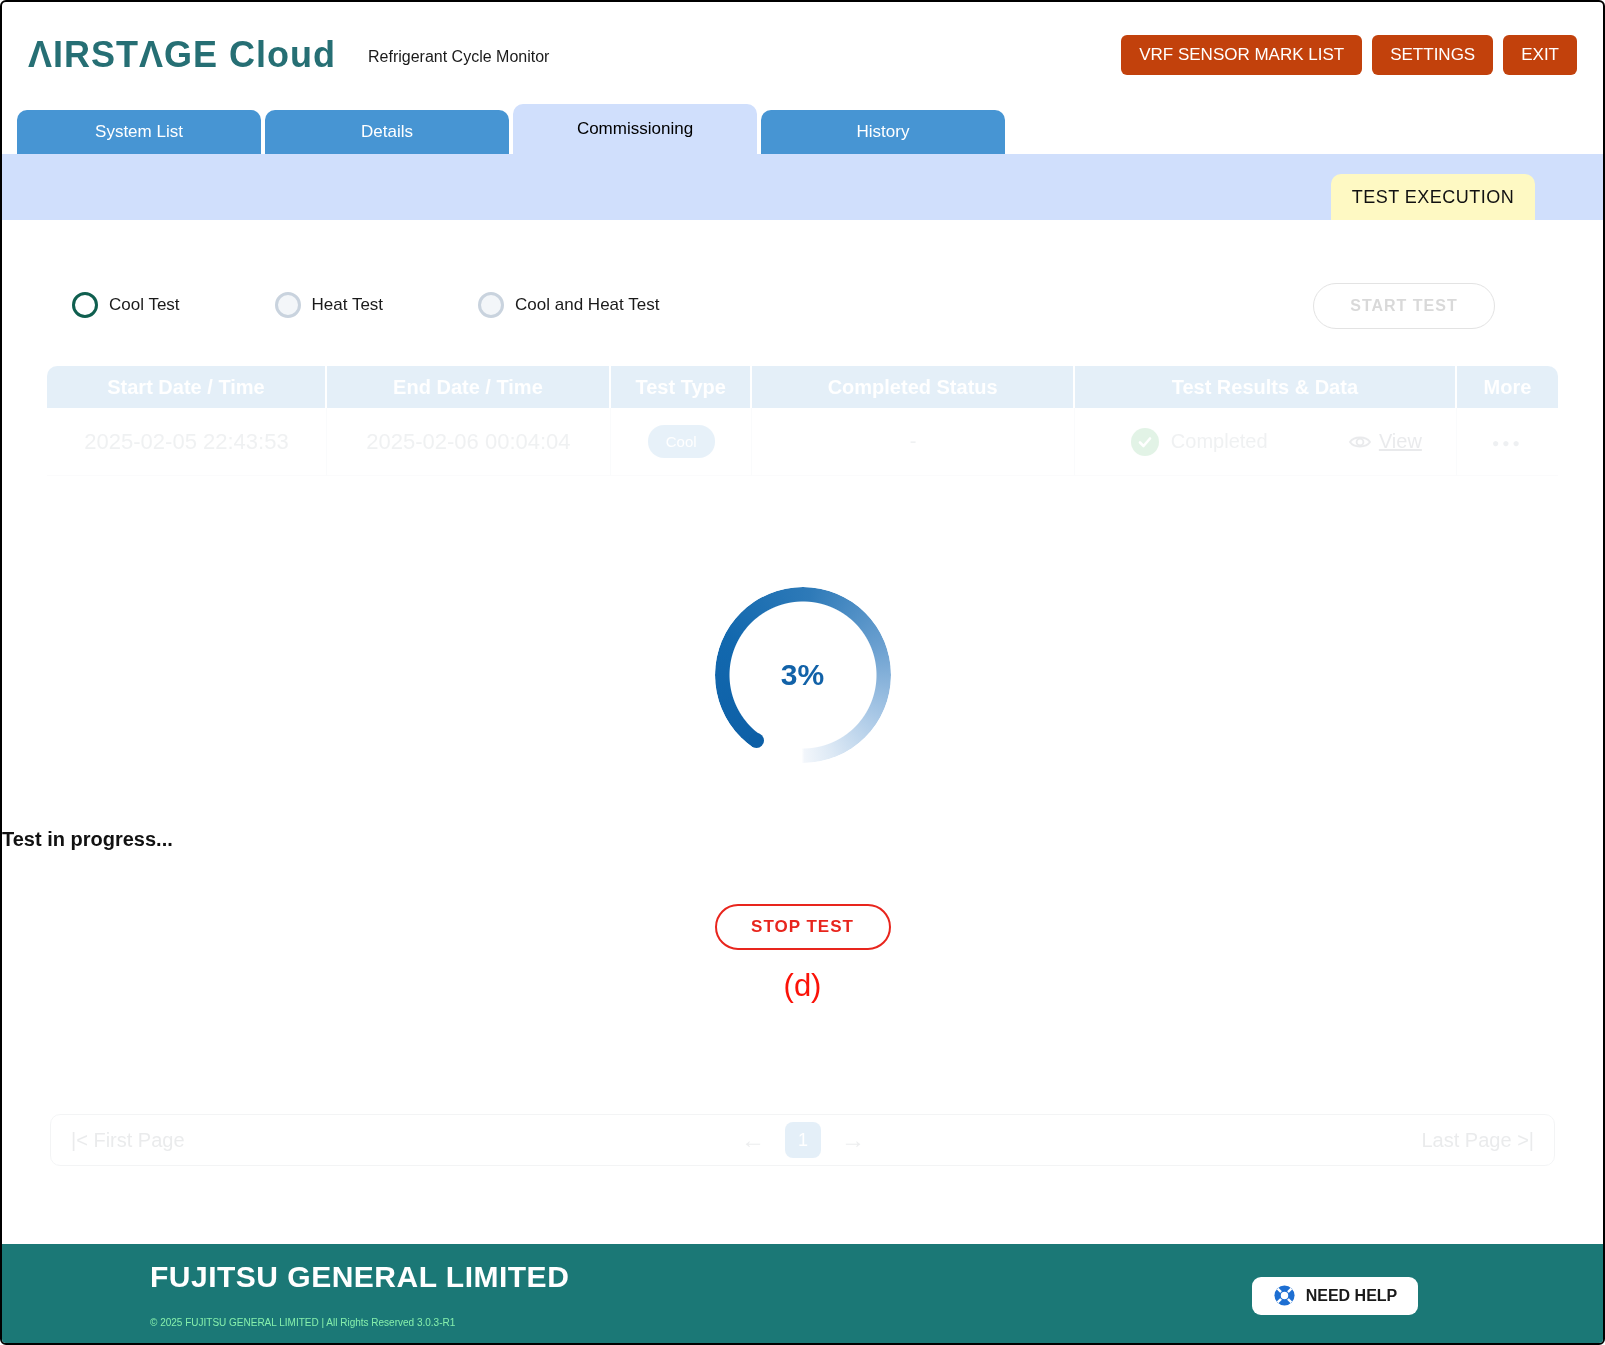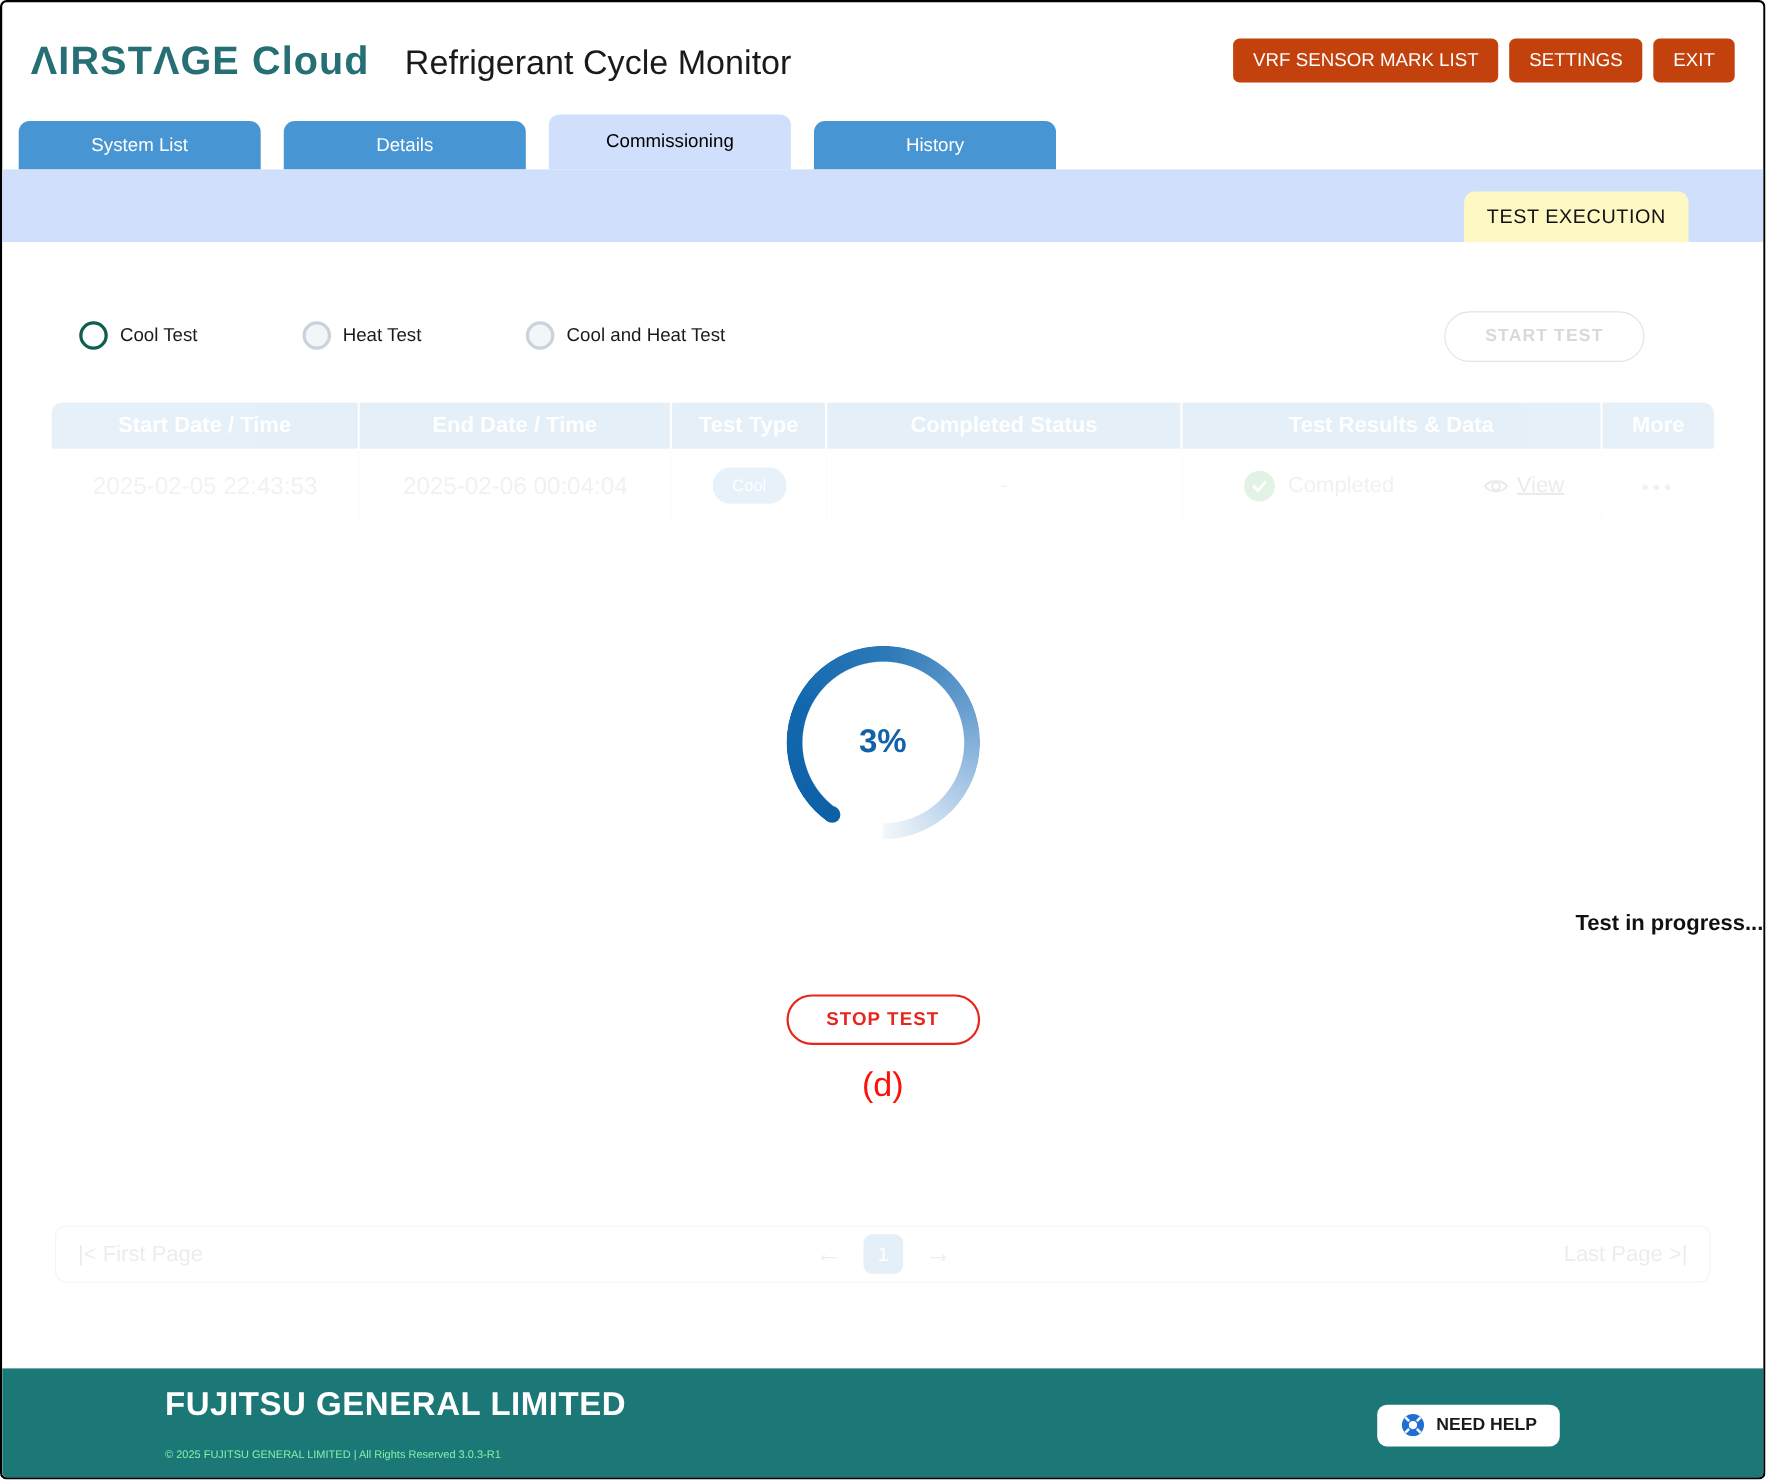--- a/index.html
+++ b/index.html
@@ -3,28 +3,28 @@
 <meta charset="utf-8">
 <style>
   * { margin:0; padding:0; box-sizing:border-box; }
   html,body { background:#fff; }
   body { font-family:"Liberation Sans", sans-serif; width:1605px; height:1345px; }
   .page { width:1605px; height:1345px; border:2px solid #000; border-radius:6px; overflow:hidden; background:#fff; position:relative; }
 
   
   .topbar { height:105px; display:flex; align-items:center; padding:0 26px; }
   .logo { font-size:36px; font-weight:bold; color:#266f74; letter-spacing:1px; }
-  .app-title { font-size:31px; color:#1a1a1a; margin-left:32px; margin-top:4px; }
+  .app-title { font-size:16px; color:#1a1a1a; margin-left:32px; margin-top:4px; }
   .topbar .spacer { flex:1; }
   .top-btn { background:#c2410c; color:#fff; border:none; border-radius:6px; font-size:17px;
              padding:10px 18px; margin-left:10px; cursor:pointer; font-family:inherit; white-space:nowrap; }
 
   
   .tabrow { height:47px; display:flex; align-items:flex-end; padding-left:15px; }
-  .tab { width:220px; height:44px; margin-right:21px; background:#4795d3; color:#fff;
+  .tab { width:244px; height:44px; margin-right:4px; background:#4795d3; color:#fff;
          border-radius:10px 10px 0 0; display:flex; align-items:center; justify-content:center;
          font-size:17px; cursor:pointer; }
   .tab.active { background:#d0dffc; color:#000; height:50px; cursor:default; }
 
   
   .band { height:66px; background:#d0dffc; position:relative; }
   .subtab { position:absolute; right:68px; bottom:0; width:204px; height:46px; background:#fef9c3;
             border-radius:10px 10px 0 0; display:flex; align-items:center; justify-content:center;
             font-size:18px; color:#111; letter-spacing:0.5px; }
 
@@ -73,21 +73,21 @@
           background: conic-gradient(from 215deg,
             #0e60a7 0deg, #1268ae 80deg, #2e7ab8 150deg, #6ba0d0 215deg,
             #a9c8e6 265deg, #dde9f5 305deg, #f2f6fb 324deg, transparent 326deg 360deg);
           -webkit-mask: radial-gradient(closest-side, transparent calc(100% - 15px), #000 calc(100% - 14px));
           mask: radial-gradient(closest-side, transparent calc(100% - 15px), #000 calc(100% - 14px)); }
   .ring-cap { position:absolute; width:15px; height:15px; border-radius:50%; background:#0d5fa6;
               left:34px; top:146px; }
   .ring-label { position:absolute; inset:0; display:flex; align-items:center; justify-content:center;
                 font-size:30px; font-weight:bold; color:#1262a8; }
 
-  .status-text { position:absolute; top:608px; left:0; width:100%; text-align:right; font-size:20px;
+  .status-text { position:absolute; top:608px; left:0; width:100%; text-align:left; font-size:20px;
                  font-weight:bold; color:#111; }
   .stop-btn { position:absolute; top:684px; left:50%; transform:translateX(-50%); width:176px; height:46px;
               border-radius:23px; background:#fff; border:2px solid #e8251d; color:#e8251d; font-weight:bold;
               font-size:17px; letter-spacing:1px; font-family:inherit; cursor:pointer; }
   .caption { position:absolute; top:748px; left:50%; transform:translateX(-50%); color:#fb1208; font-size:31px; }
 
   
   .pagination { position:absolute; top:894px; left:48px; right:48px; height:52px; border:1px solid #aeb7bd;
                 border-radius:10px; background:#fff; display:flex; align-items:center; padding:0 20px; }
   .pg-first, .pg-last { font-size:20px; color:#6f7880; }

